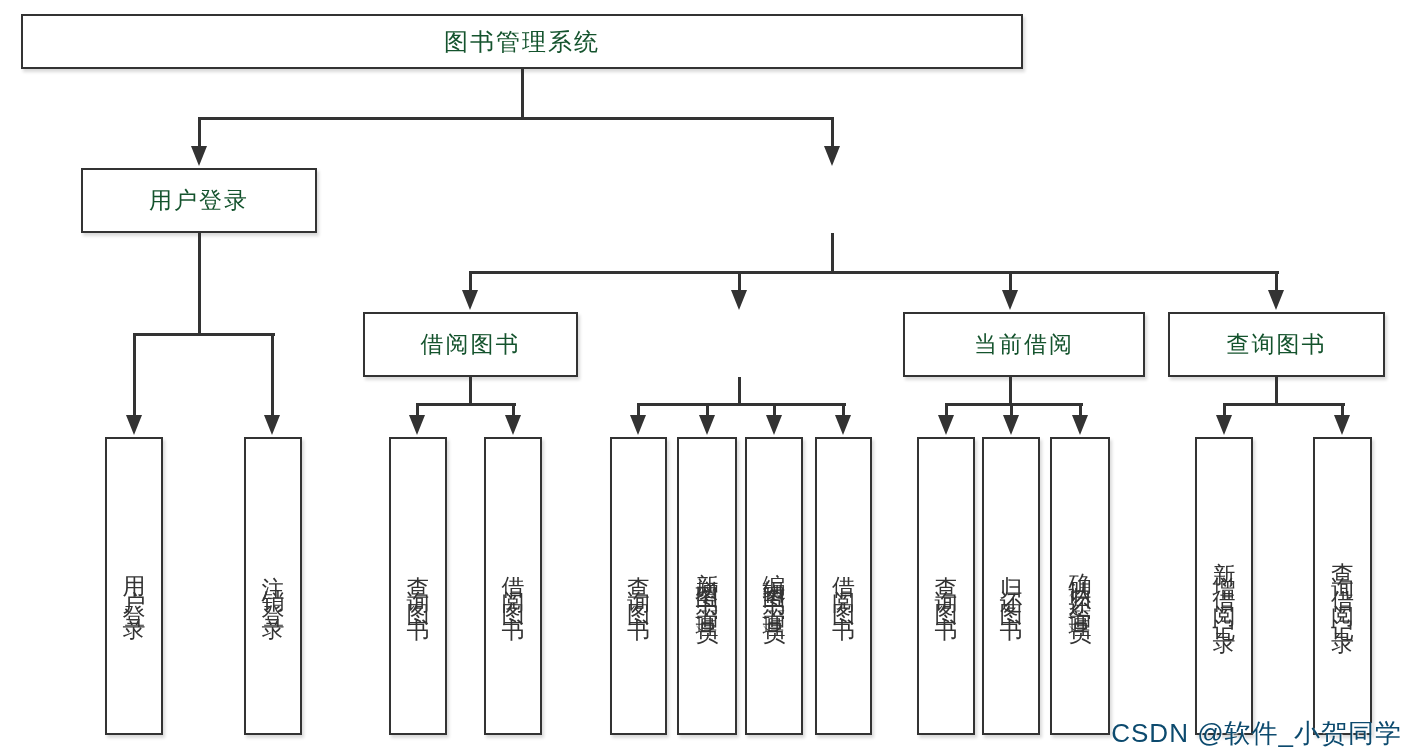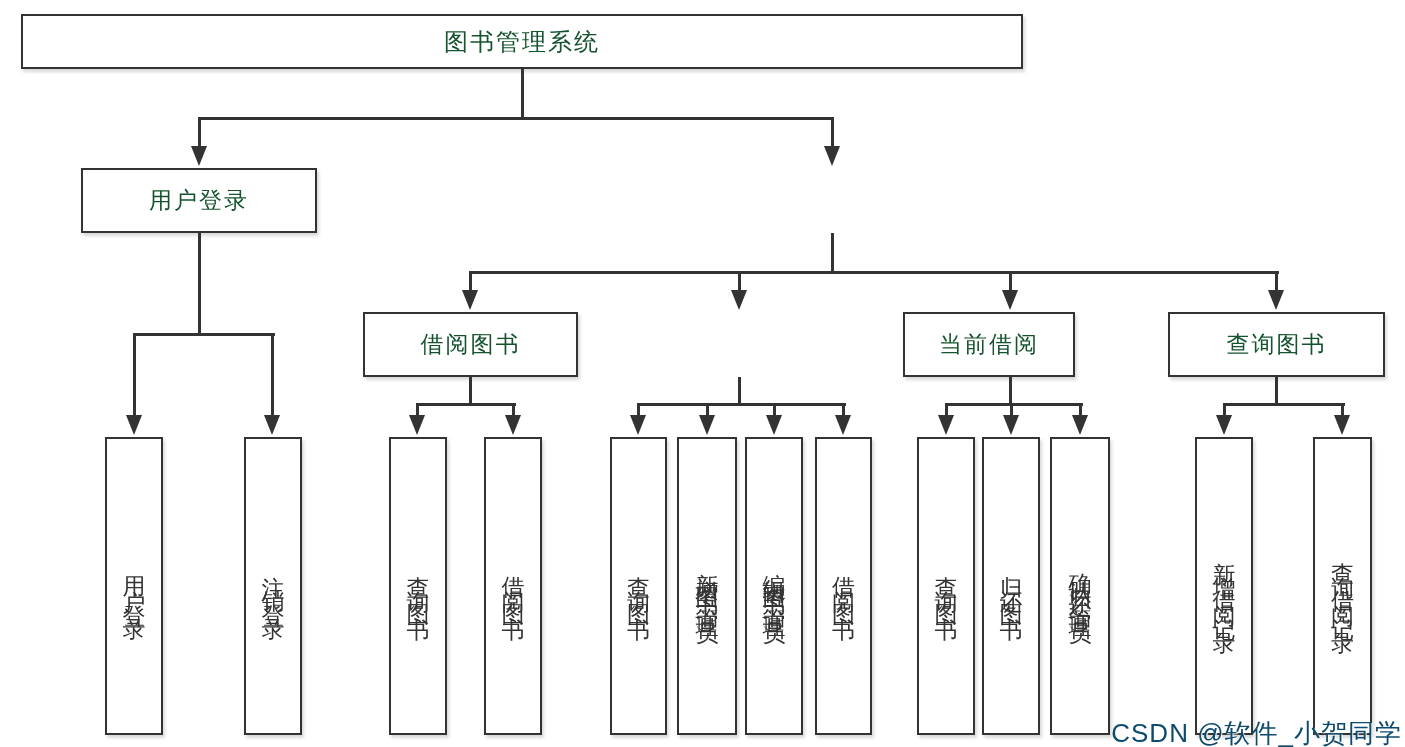--- a/index.html
+++ b/index.html
@@ -50,21 +50,21 @@
   <div class="hbox" style="left:81px; top:168px; width:236px; height:65px;">
     <span>用户登录</span>
   </div>
 
 
   <div class="hbox" style="left:363px; top:312px; width:215px; height:65px;">
     <span>借阅图书</span>
   </div>
 
 
-  <div class="hbox" style="left:903px; top:312px; width:172px; height:65px;">
+  <div class="hbox" style="left:903px; top:312px; width:242px; height:65px;">
     <span>当前借阅</span>
   </div>
 
   <div class="hbox" style="left:1168px; top:312px; width:217px; height:65px;">
     <span>查询图书</span>
   </div>
 
   <div class="vbox" style="left:105px; width:58px;">
     <span>用户登录</span>
   </div>

